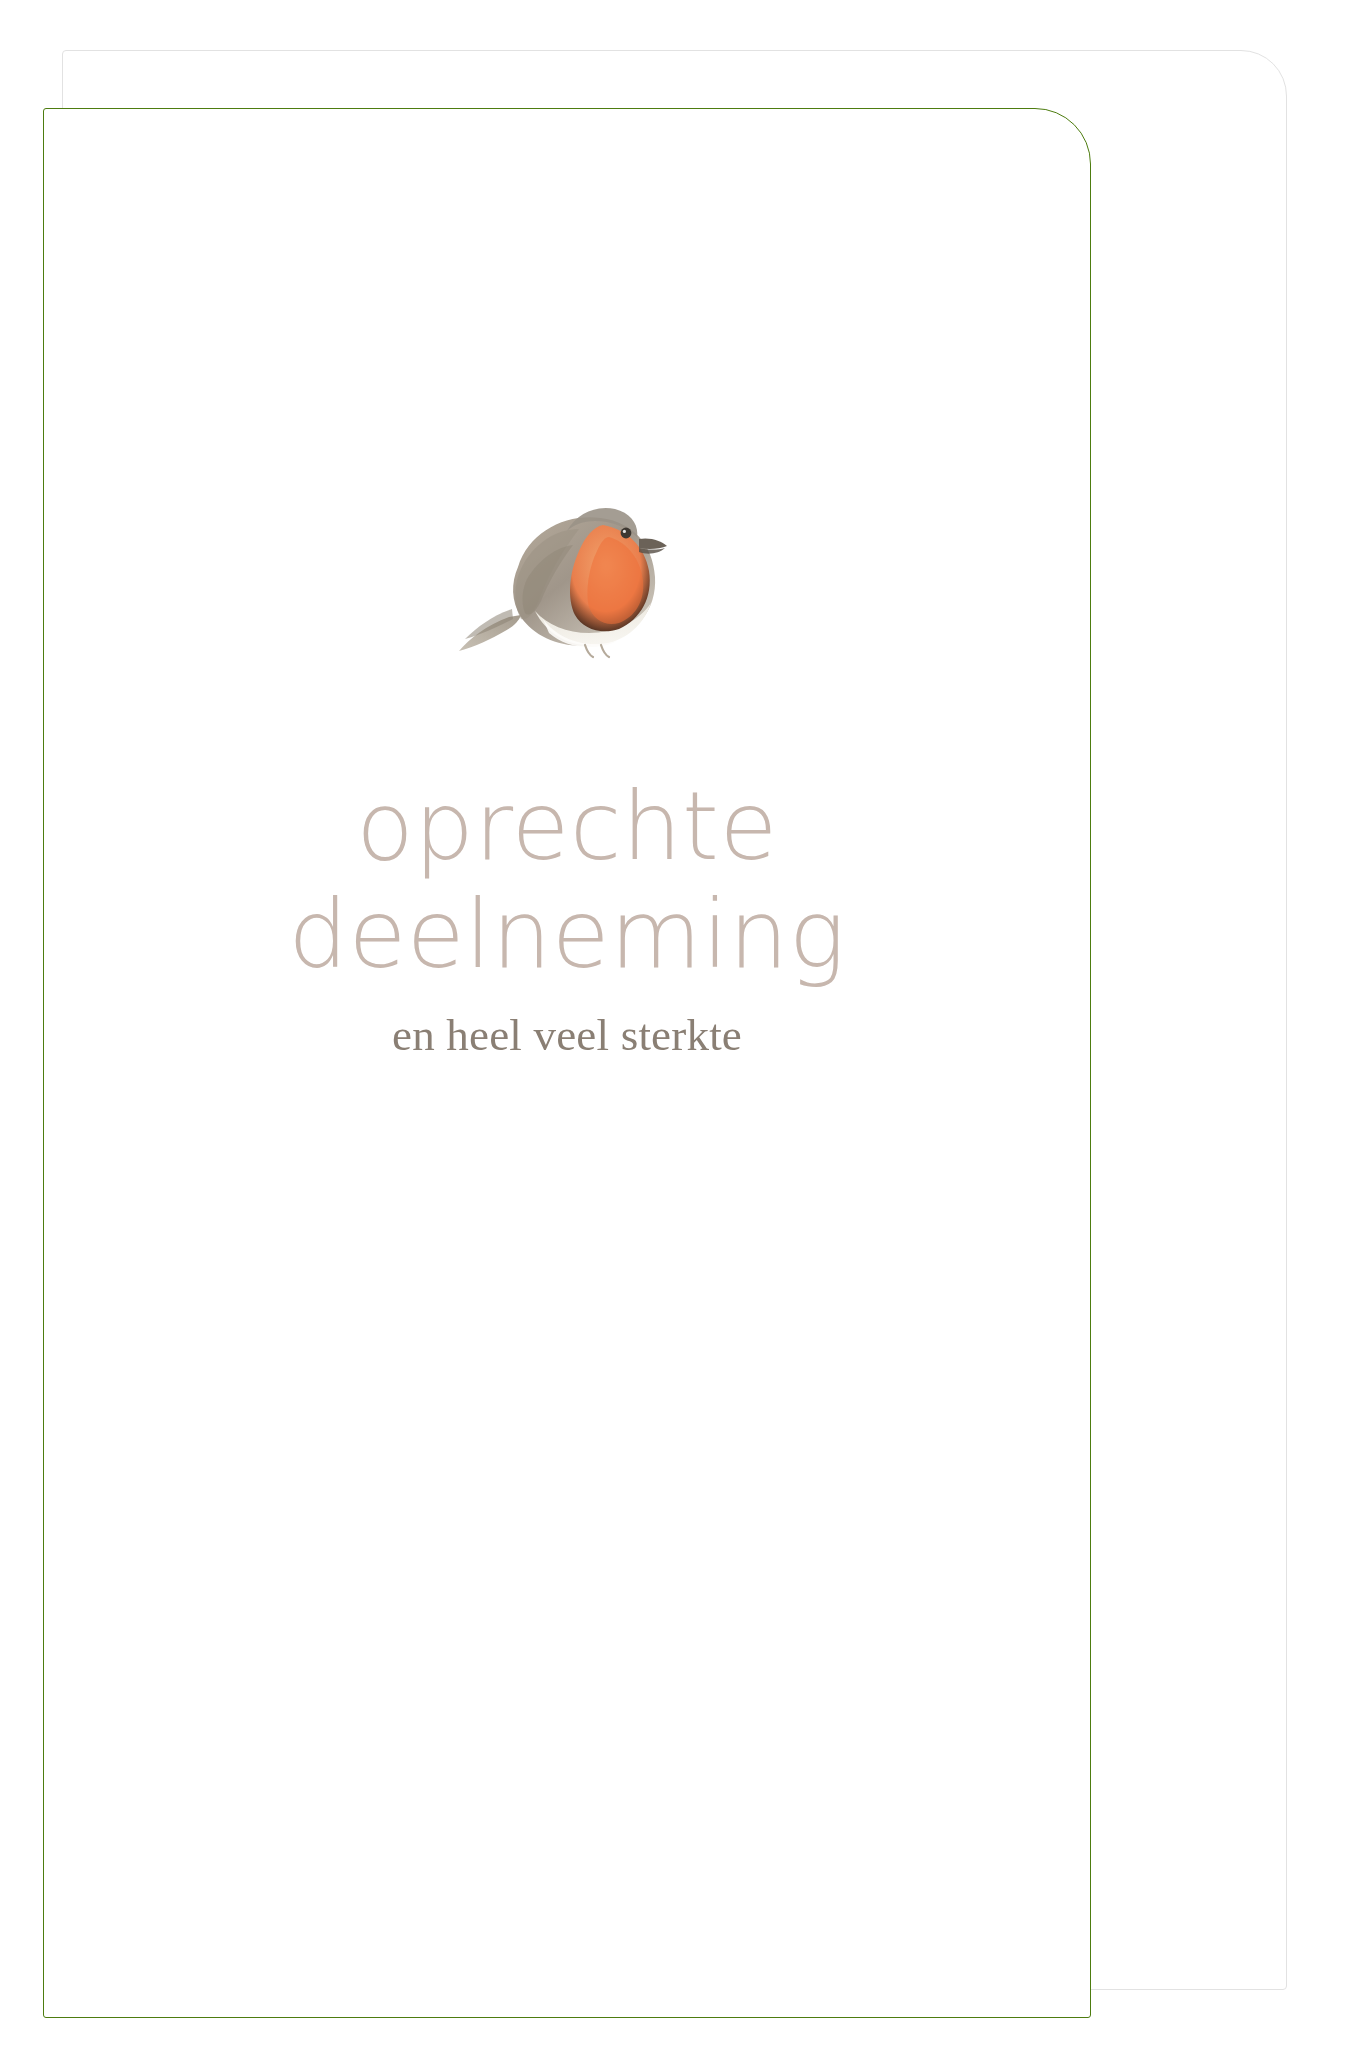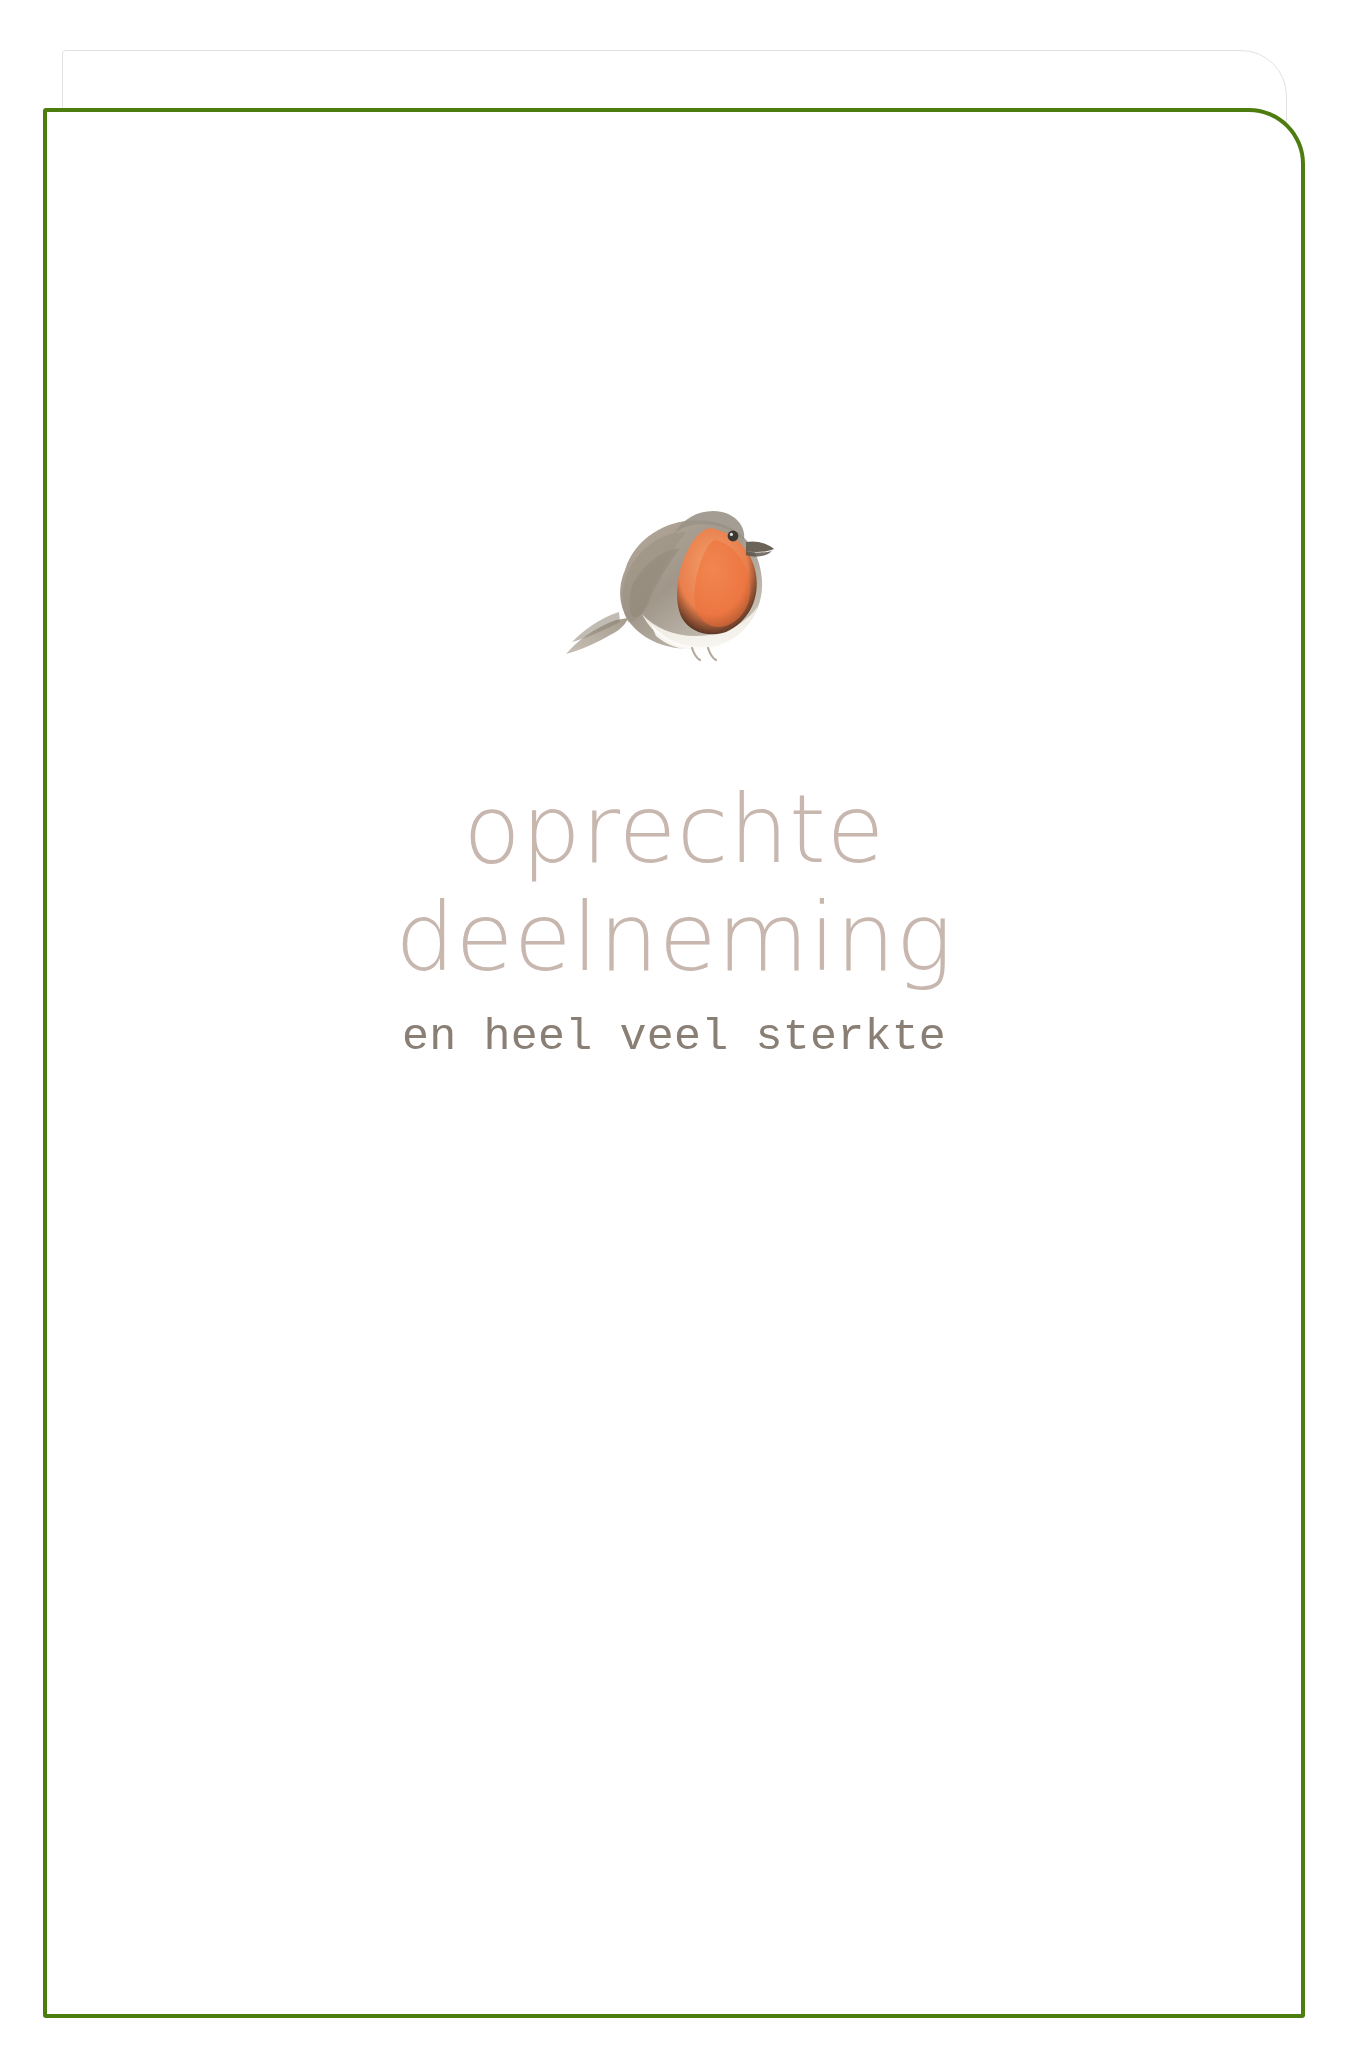--- a/index.html
+++ b/index.html
@@ -26,24 +26,24 @@
     border: 1px solid #e2e2e2;
     border-radius: 4px 46px 4px 4px;
     box-sizing: border-box;
   }
 
   
   .card-front {
     position: absolute;
     left: 43px;
     top: 108px;
-    width: 1262px;
+    width: 1048px;
     height: 1910px;
     background: #ffffff;
-    border: 4px solid #4d7c0f;
+    border: 1px solid #4d7c0f;
     border-radius: 3px 56px 3px 3px;
     box-sizing: border-box;
     overflow: hidden;
   }
 
   .card-inner {
     position: absolute;
     inset: 0;
     display: flex;
     flex-direction: column;
@@ -80,21 +80,21 @@
     line-height: 1.02;
     letter-spacing: 0.5px;
     color: #c7b7ae;
     white-space: nowrap;
   }
   .greeting-line.line2 {
     margin-top: 12px;
   }
   .subgreeting {
     margin-top: 26px;
-    font-family: Liberation Mono, monospace;
+    font-family: Liberation Serif, serif;
     font-weight: 400;
     font-size: 45px;
     letter-spacing: 0.2px;
     color: #8a7f74;
     white-space: nowrap;
   }
 </style>
 </head>
 <body>
 

